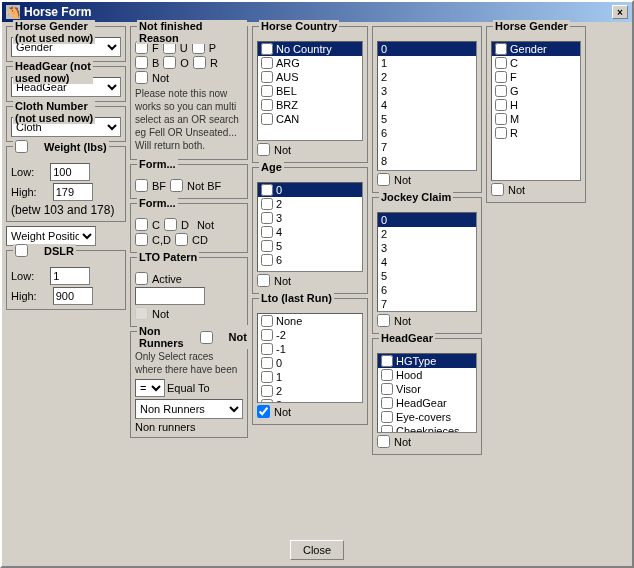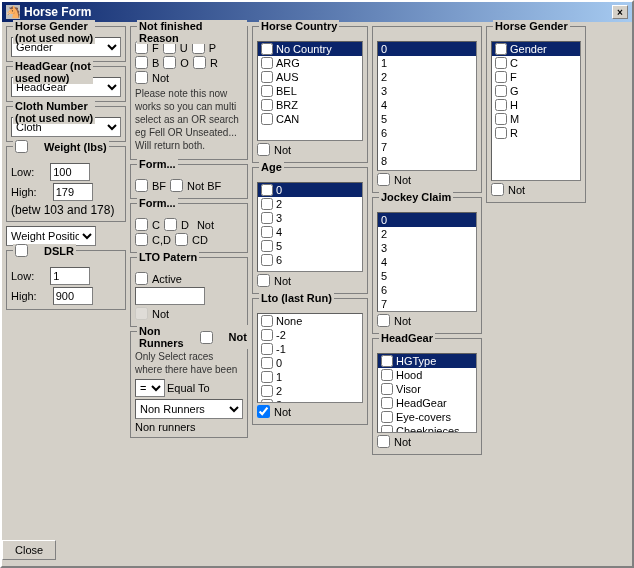--- a/index.html
+++ b/index.html
@@ -122,21 +122,21 @@
       padding: 3px 12px;
       font-family: "MS Sans Serif", Arial, sans-serif;
       font-size: 11px;
       cursor: pointer;
     }
     .bottom-bar {
       position: absolute;
       bottom: 6px;
       left: 0; right: 0;
       display: flex;
-      justify-content: flex-start;
+      justify-content: center;
     }
     .inactive-checkbox { opacity: 0.5; }
     .combo-row { display: flex; gap: 2px; align-items: center; }
     .mini-select {
       height: 18px;
       font-size: 11px;
       font-family: "MS Sans Serif", Arial, sans-serif;
     }
   </style>
 </head>

